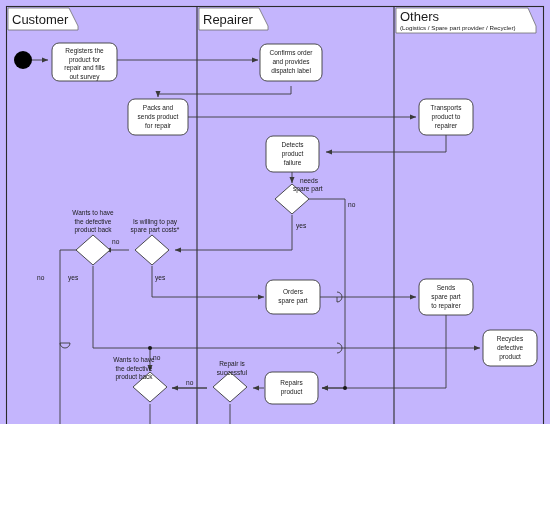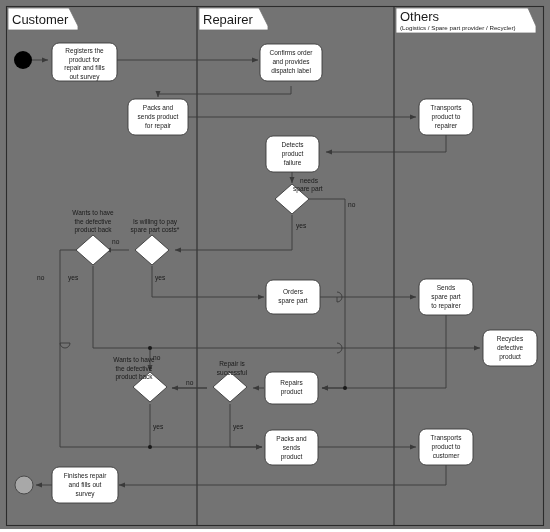--- a/index.html
+++ b/index.html
@@ -1,17 +1,17 @@
 <!DOCTYPE html>
 <html><head>
 <meta charset="utf-8">
 <style>
   html,body{margin:0;padding:0;background:#ffffff;}
   body{font-family:"Liberation Sans", sans-serif;}
-  #canvas{position:relative;width:550px;height:529px;background:#737373;overflow:hidden;}
+  #canvas{position:relative;width:550px;height:424px;background:#c4b5fd;overflow:hidden;}
   svg#diagram{position:absolute;left:0;top:0;width:550px;height:532px;}
   .lane-title{font-size:13px;fill:#1a1a1a;}
   .lane-sub{font-size:6.2px;fill:#1a1a1a;}
   .node-text{font-size:6.5px;fill:#1a1a1a;text-anchor:middle;}
   .edge-label{font-size:6.6px;fill:#1a1a1a;}
   .box{fill:#ffffff;stroke:#3a3a3a;stroke-width:0.9;}
   .diamond{fill:#ffffff;stroke:#3a3a3a;stroke-width:0.9;}
   .frame{fill:none;stroke:#2b2b2b;stroke-width:1.1;}
   .lane-div{stroke:#2b2b2b;stroke-width:1.1;}
   .hdr{fill:#ffffff;stroke:#6f6f6f;stroke-width:0.8;}

